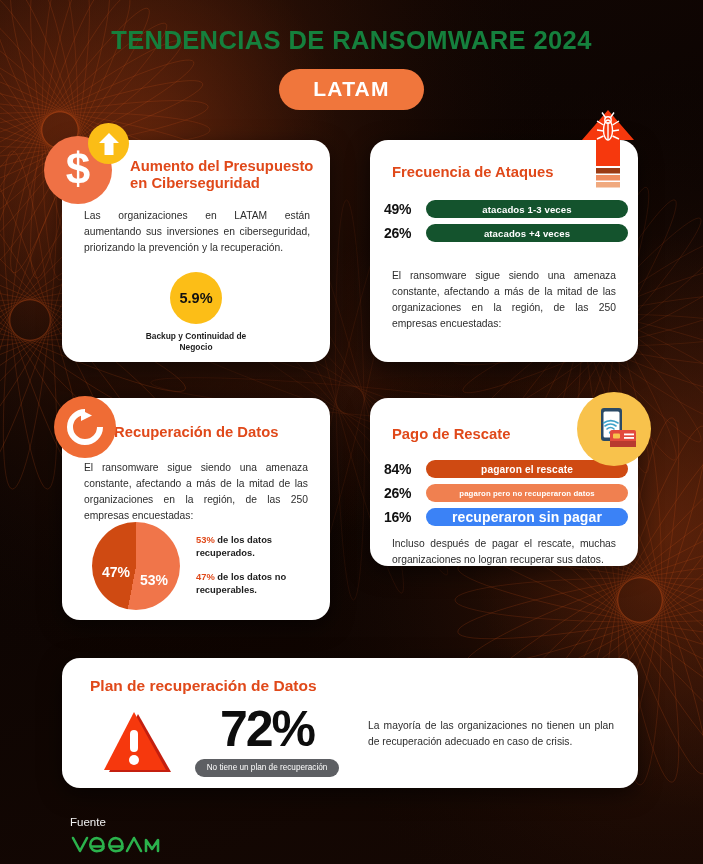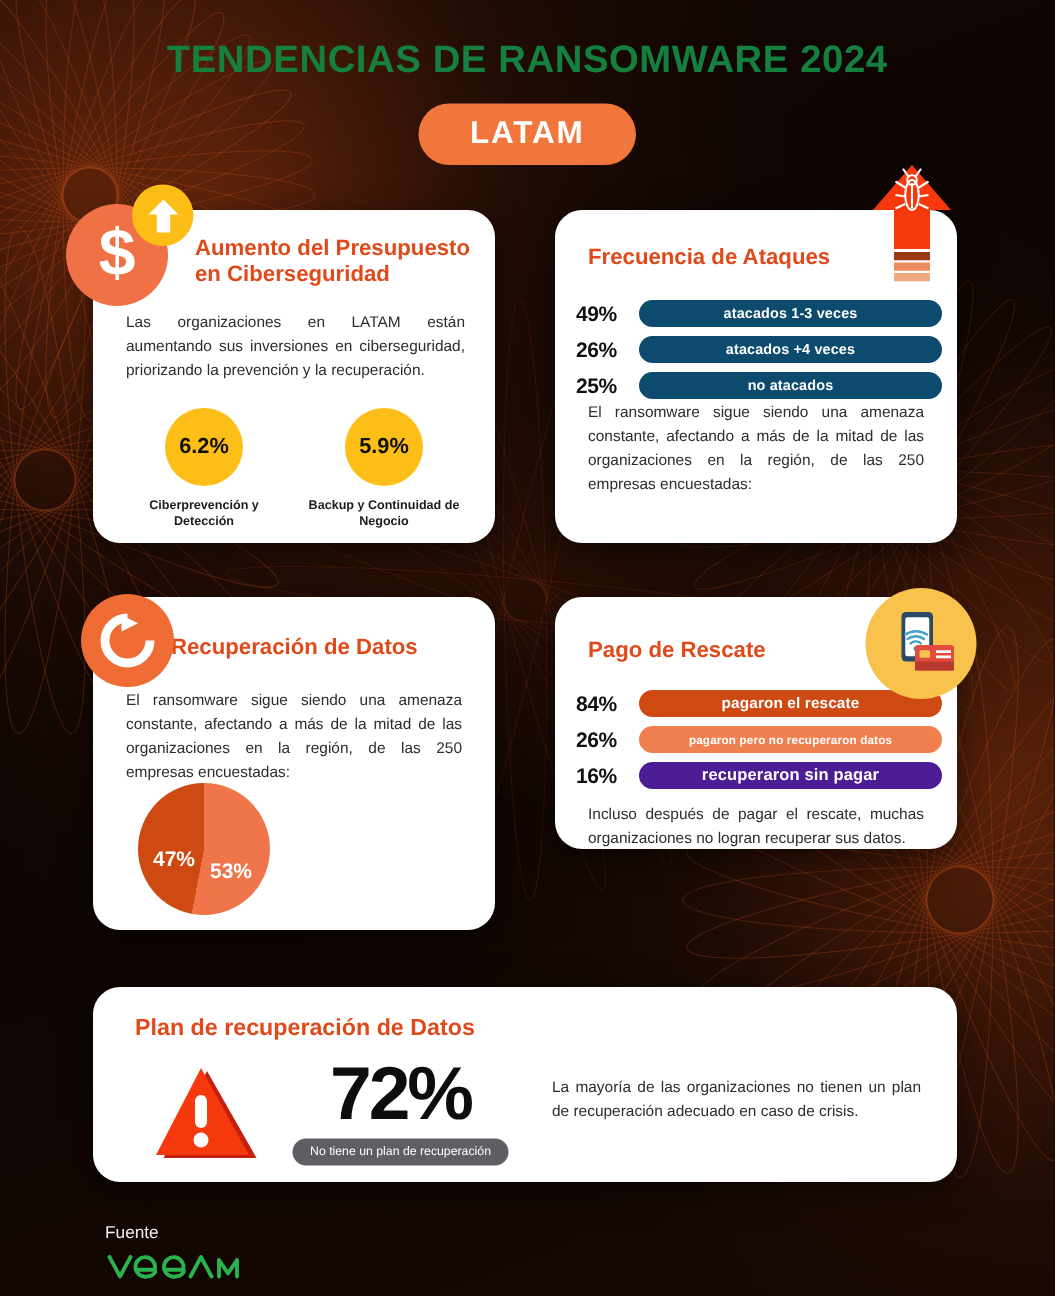--- a/index.html
+++ b/index.html
@@ -114,21 +114,21 @@
   .bar-row { display: flex; align-items: center; margin-bottom: 6px; }
   .bar-pct {
     width: 42px; color: #111111; font-size: 14px; font-weight: bold;
     text-align: left; letter-spacing: -0.3px;
   }
   .bar-pill {
     flex: 1; height: 18px; border-radius: 9px;
     display: flex; align-items: center; justify-content: center;
     color: #ffffff; font-weight: bold; letter-spacing: 0.1px;
   }
-  .bar-pill.gray { background: #0c4a6e; font-size: 9.6px; }
+  .bar-pill.gray { background: #14532d; font-size: 9.6px; }
   .icon-bugarrow { position: absolute; left: 580px; top: 108px; z-index: 6; }
 
   
   #card-recovery { left: 62px; top: 398px; width: 268px; height: 222px; }
   #card-recovery .card-title { position: absolute; left: 52px; top: 26px; font-size: 14.8px; }
   #card-recovery .body-text { position: absolute; left: 22px; top: 62px; width: 224px; }
   .icon-refresh {
     position: absolute; left: 54px; top: 396px;
     width: 62px; height: 62px; border-radius: 50%;
     background: #ef6c35; z-index: 6;
@@ -148,21 +148,21 @@
   .legend-item { font-size: 9.4px; color: #1c1c1c; font-weight: bold; line-height: 1.35; margin-bottom: 12px; }
   .legend-item .pct { color: #e0491a; }
 
   
   #card-ransom { left: 370px; top: 398px; width: 268px; height: 168px; }
   #card-ransom .card-title { position: absolute; left: 22px; top: 28px; font-size: 14.8px; }
   #card-ransom .body-text { position: absolute; left: 22px; top: 138px; width: 224px; }
   #card-ransom .bar-rows { top: 62px; }
   .bar-pill.o-dark { background: #cf4a12; font-size: 10.2px; }
   .bar-pill.o-mid  { background: #f08050; font-size: 7.8px; }
-  .bar-pill.o-light{ background: #4c1d95; font-size: 11px; }
+  .bar-pill.o-light{ background: #3b82f6; font-size: 14px; }
   .icon-payment {
     position: absolute; left: 577px; top: 392px;
     width: 74px; height: 74px; border-radius: 50%;
     background: #f8c24c; z-index: 6;
     display: flex; align-items: center; justify-content: center;
   }
 
   
   #card-plan { left: 62px; top: 658px; width: 576px; height: 130px; }
   #card-plan .card-title { position: absolute; left: 28px; top: 19px; font-size: 15.5px; }
@@ -307,24 +307,20 @@
   <div class="main-title">TENDENCIAS DE RANSOMWARE 2024</div>
   <div class="region-pill">LATAM</div>
 </div>
 
 <div class="card" id="card-budget">
   <div class="card-title">Aumento del Presupuesto en Ciberseguridad</div>
   <div class="body-text">Las organizaciones en LATAM están aumentando sus inversiones en ciberseguridad, priorizando la prevención y la recuperación.</div>
 
   <div class="stat-circles">
     <div class="stat-circle-wrap">
-      <div class="stat-bubble">6.2%</div>
-      <div class="stat-caption">Ciberprevención y Detección</div>
-    </div>
-    <div class="stat-circle-wrap">
       <div class="stat-bubble">5.9%</div>
       <div class="stat-caption">Backup y Continuidad de Negocio</div>
     </div>
   </div>
 </div>
 <div class="icon-dollar">
   <span class="glyph">$</span>
 </div>
 <div class="icon-uparrow">
   <svg width="22" height="24" viewBox="0 0 22 24">
@@ -336,24 +332,20 @@
   <div class="card-title">Frecuencia de Ataques</div>
 
   <div class="bar-rows">
     <div class="bar-row">
       <span class="bar-pct">49%</span>
       <span class="bar-pill gray">atacados 1-3 veces</span>
     </div>
     <div class="bar-row">
       <span class="bar-pct">26%</span>
       <span class="bar-pill gray">atacados +4 veces</span>
-    </div>
-    <div class="bar-row">
-      <span class="bar-pct">25%</span>
-      <span class="bar-pill gray">no atacados</span>
     </div>
   </div>
 
   <div class="body-text">El ransomware sigue siendo una amenaza constante, afectando a más de la mitad de las organizaciones en la región, de las 250 empresas encuestadas:</div>
 </div>
 <div class="icon-bugarrow">
   <svg width="56" height="80" viewBox="0 0 56 80">
     <path d="M28 2 L54 32 L40 32 L40 58 L16 58 L16 32 L2 32 Z" fill="#f6380d"></path>
     <g stroke="#ffffff" stroke-width="1.4" fill="none">
       <ellipse cx="28" cy="22" rx="4.5" ry="10"></ellipse>
@@ -372,20 +364,28 @@
 
 <div class="card" id="card-recovery">
   <div class="card-title">Recuperación de Datos</div>
   <div class="body-text">El ransomware sigue siendo una amenaza constante, afectando a más de la mitad de las organizaciones en la región, de las 250 empresas encuestadas:</div>
 
   <div class="pie-area">
     <div class="pie" id="pie-el" style="background: conic-gradient(rgb(240, 117, 74) 0deg, rgb(240, 117, 74) 190.8deg, rgb(207, 74, 18) 190.8deg, rgb(207, 74, 18) 360deg);">
       <span class="pie-lab left">47%</span>
       <span class="pie-lab right">53%</span>
     </div>
+    <div class="pie-legend">
+      <div class="legend-item">
+        <span class="pct">53%</span><span> de los datos recuperados.</span>
+      </div>
+      <div class="legend-item">
+        <span class="pct">47%</span><span> de los datos no recuperables.</span>
+      </div>
+    </div>
   </div>
 </div>
 <div class="icon-refresh">
   <svg width="40" height="40" viewBox="0 0 40 40">
     <path d="M20 5 A15 15 0 1 0 35 20" stroke="#ffffff" stroke-width="6" fill="none" stroke-linecap="butt"></path>
     <path d="M16 3 L27 8.5 L16 14 Z" fill="#ffffff"></path>
   </svg>
 </div>
 
 <div class="card" id="card-ransom">

